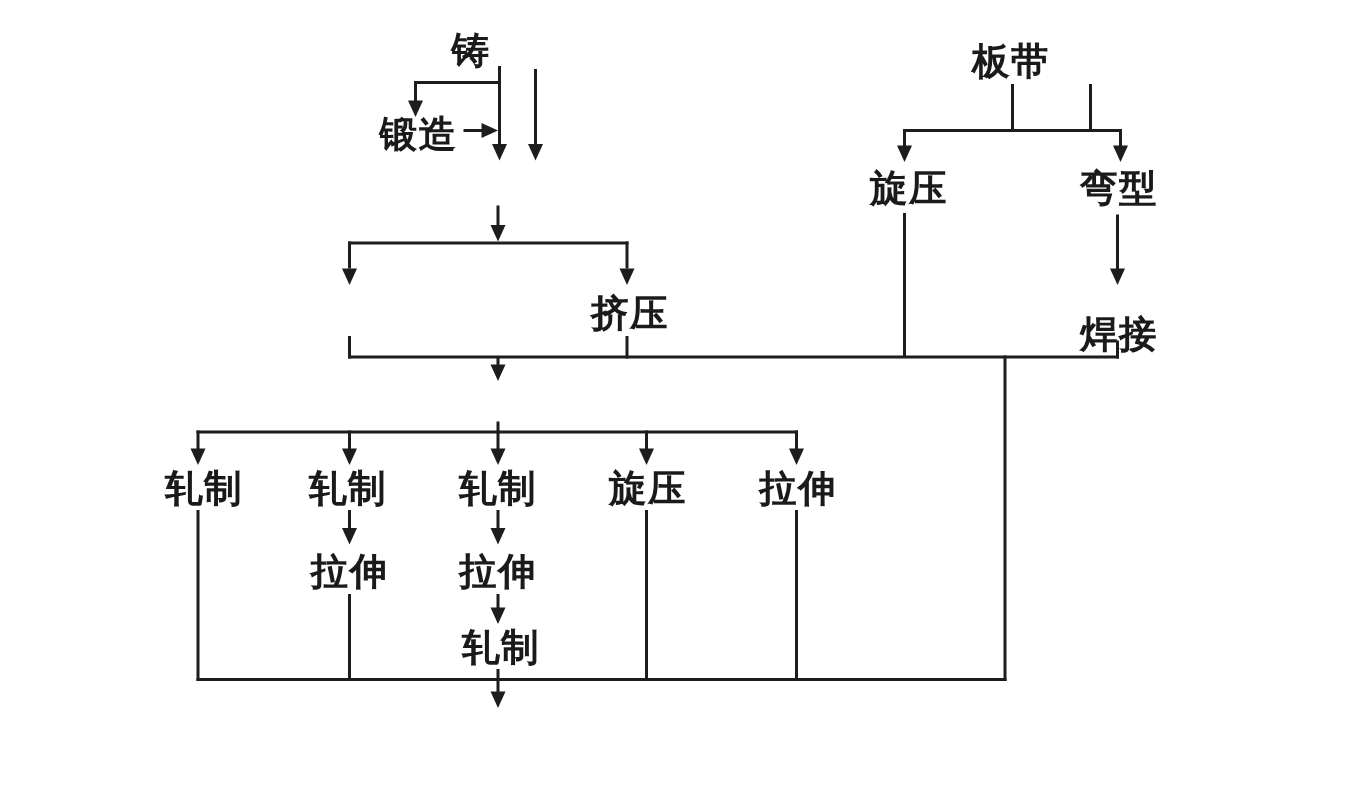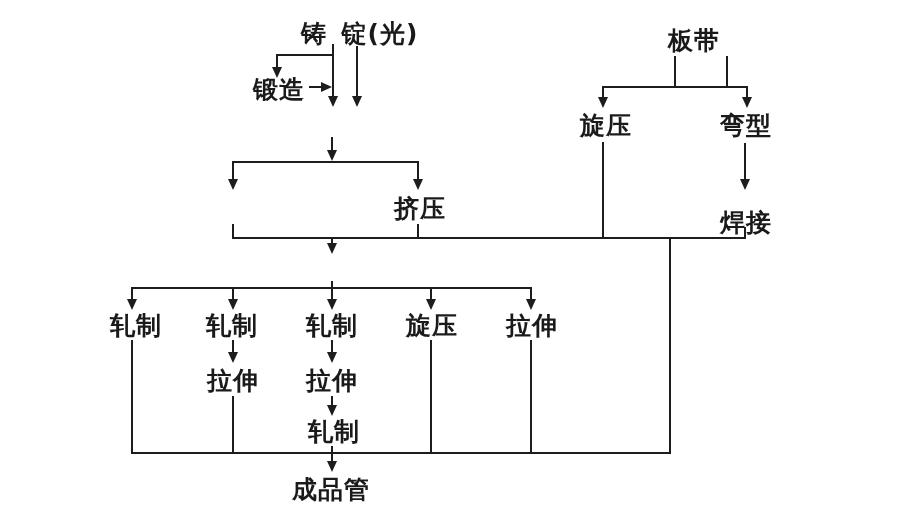--- a/index.html
+++ b/index.html
@@ -22,36 +22,34 @@
   .ar{position:absolute;width:0;height:0;
       border-top:5px solid transparent;border-bottom:5px solid transparent;
       border-left:11px solid #1d1d1d;}
 </style>
 </head>
 <body>
 
 <div class="canvas">
 
   <div class="lbl" style="left:314px;top:21px;">铸</div>
-  <div class="lbl" style="left:380px;top:21px;">锭(光)</div>
   <div class="lbl" style="left:279px;top:77px;">锻造</div>
-  <div class="lbl" style="left:674px;top:28px;margin-left:20px;">板带</div>
+  <div class="lbl" style="left:674px;top:28px;">板带</div>
   <div class="lbl" style="left:606px;top:113px;">旋压</div>
   <div class="lbl" style="left:746px;top:113px;">弯型</div>
   <div class="lbl" style="left:746px;top:210px;">焊接</div>
   <div class="lbl" style="left:420px;top:196px;">挤压</div>
   <div class="lbl" style="left:136px;top:313px;">轧制</div>
   <div class="lbl" style="left:232px;top:313px;">轧制</div>
   <div class="lbl" style="left:332px;top:313px;">轧制</div>
   <div class="lbl" style="left:432px;top:313px;">旋压</div>
   <div class="lbl" style="left:532px;top:313px;">拉伸</div>
   <div class="lbl" style="left:233px;top:368px;">拉伸</div>
   <div class="lbl" style="left:332px;top:368px;">拉伸</div>
   <div class="lbl" style="left:334px;top:419px;">轧制</div>
-  <div class="lbl" style="left:331px;top:477px;">成品管</div>
 
   <div class="vl" style="left:332px;top:44px;height:53px;"></div>
   <div class="ad" style="left:328px;top:96px;"></div>
   <div class="vl" style="left:356px;top:46px;height:51px;"></div>
   <div class="ad" style="left:352px;top:96px;"></div>
   <div class="hl" style="left:276px;top:54px;width:58px;"></div>
   <div class="vl" style="left:276px;top:54px;height:14px;"></div>
   <div class="ad" style="left:272px;top:67px;"></div>
   <div class="hl" style="left:309px;top:86px;width:13px;"></div>
   <div class="ar" style="left:321px;top:82px;"></div>

